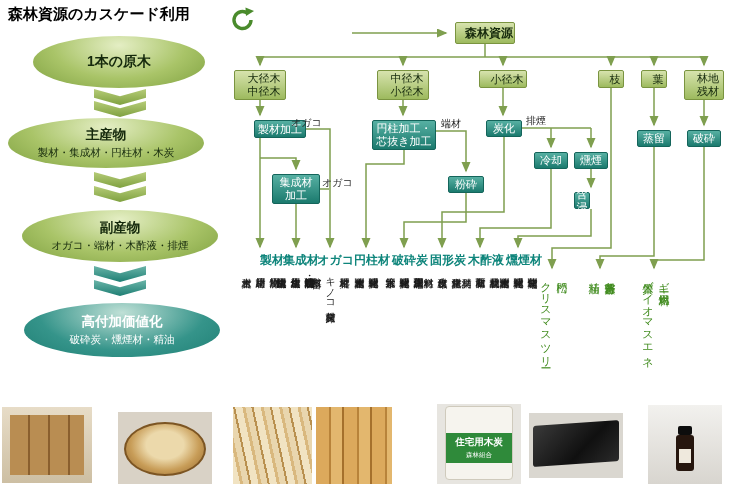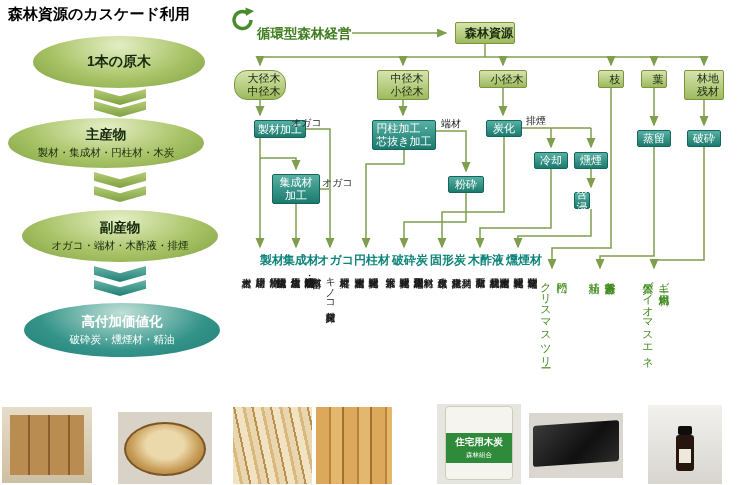--- a/index.html
+++ b/index.html
@@ -103,24 +103,23 @@
 
   <div class="stage teal" style="left:24px;top:303px;width:196px;height:54px;">
     <div class="lbl">高付加価値化</div>
     <div class="sub">破砕炭・燻煙材・精油</div>
   </div>
 
   <svg style="position:absolute;left:229px;top:6px;" width="27" height="27" viewBox="0 0 27 27" xmlns="http://www.w3.org/2000/svg">
     <path d="M22 14a8.5 8.5 0 1 1-3.2-6.6" stroke="#4a8b2c" stroke-width="3.4" fill="none"></path>
     <polygon points="16.5,1.5 25,5 17,10" fill="#4a8b2c"></polygon>
   </svg>
-  <div class="cyc" style="left:257px;top:25px;">循環型森林経営</div>
   <div class="gbox bold" style="left:455px;top:22px;width:60px;height:22px;">森林資源</div>
 
-  <div class="gbox" style="left:234px;top:70px;width:52px;height:30px;border-radius:13px;">大径木
+  <div class="gbox" style="left:234px;top:70px;width:52px;height:30px;">大径木
 中径木</div>
   <div class="gbox" style="left:377px;top:70px;width:52px;height:30px;">中径木
 小径木</div>
   <div class="gbox" style="left:479px;top:70px;width:48px;height:18px;">小径木</div>
   <div class="gbox" style="left:598px;top:70px;width:26px;height:18px;">枝</div>
   <div class="gbox" style="left:641px;top:70px;width:26px;height:18px;">葉</div>
   <div class="gbox" style="left:684px;top:70px;width:40px;height:30px;">林地
 残材</div>
 
   <div class="tbox" style="left:234px;top:120px;width:52px;height:18px;margin-left:20px;">製材加工</div>

